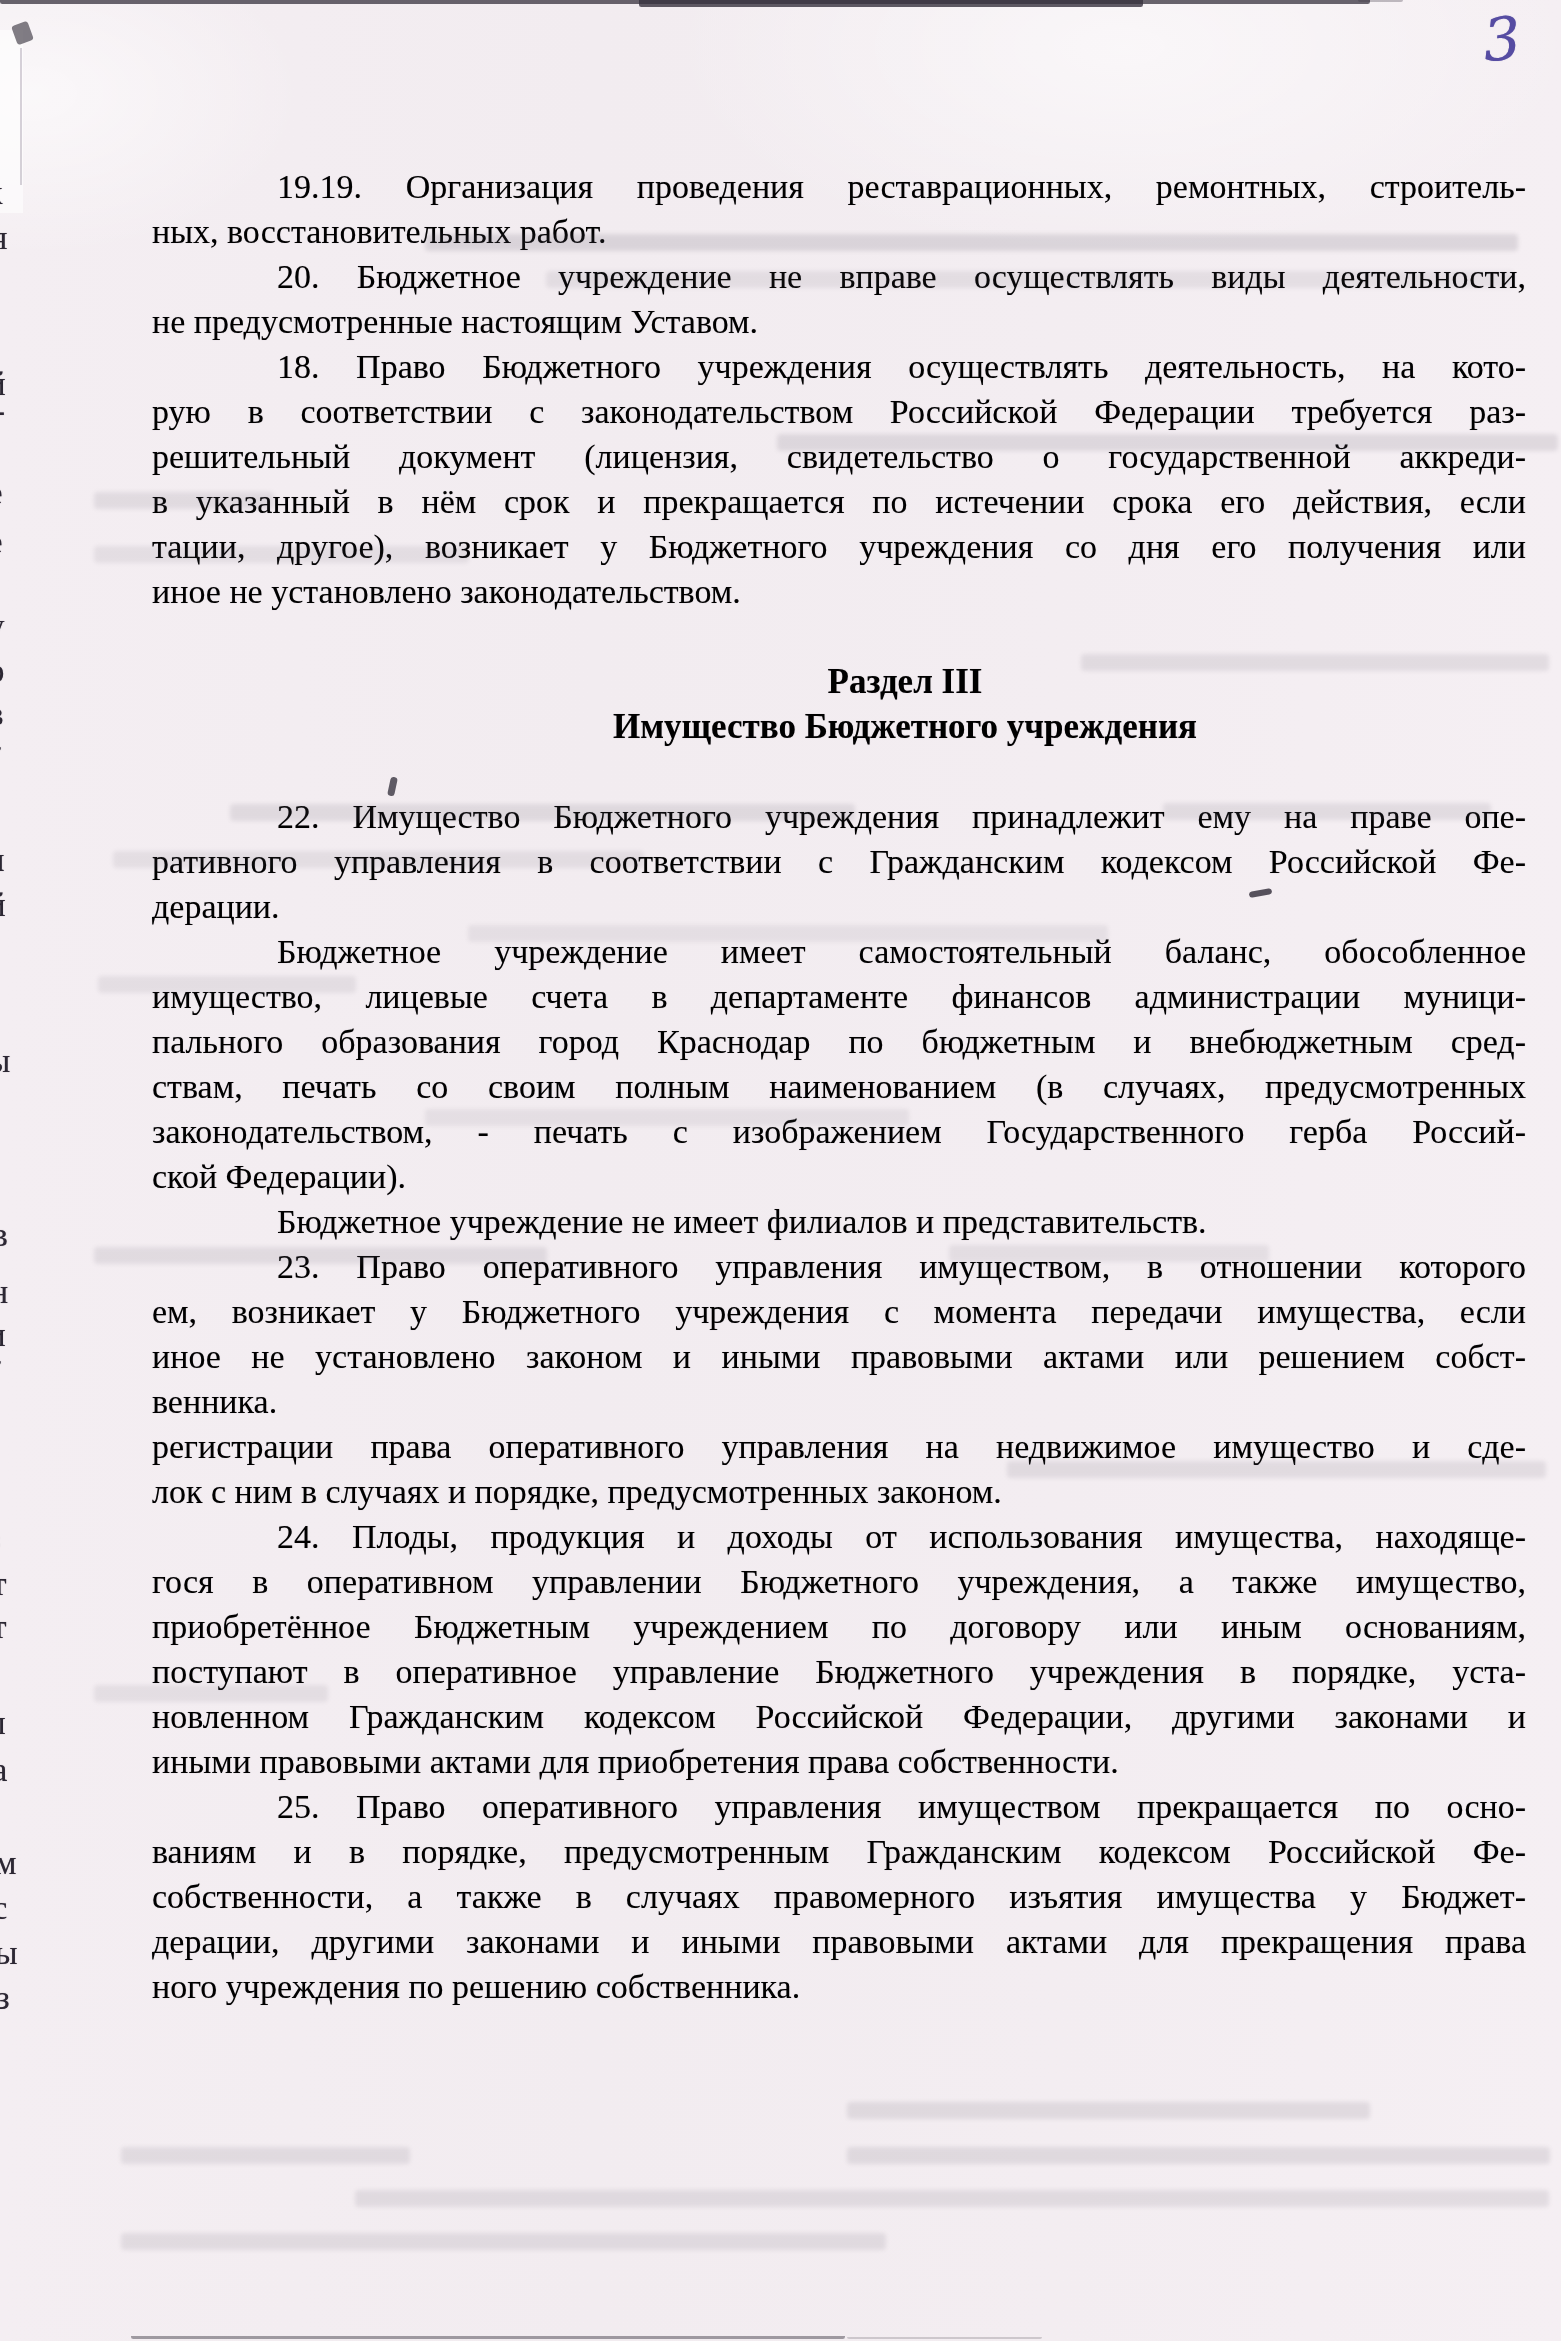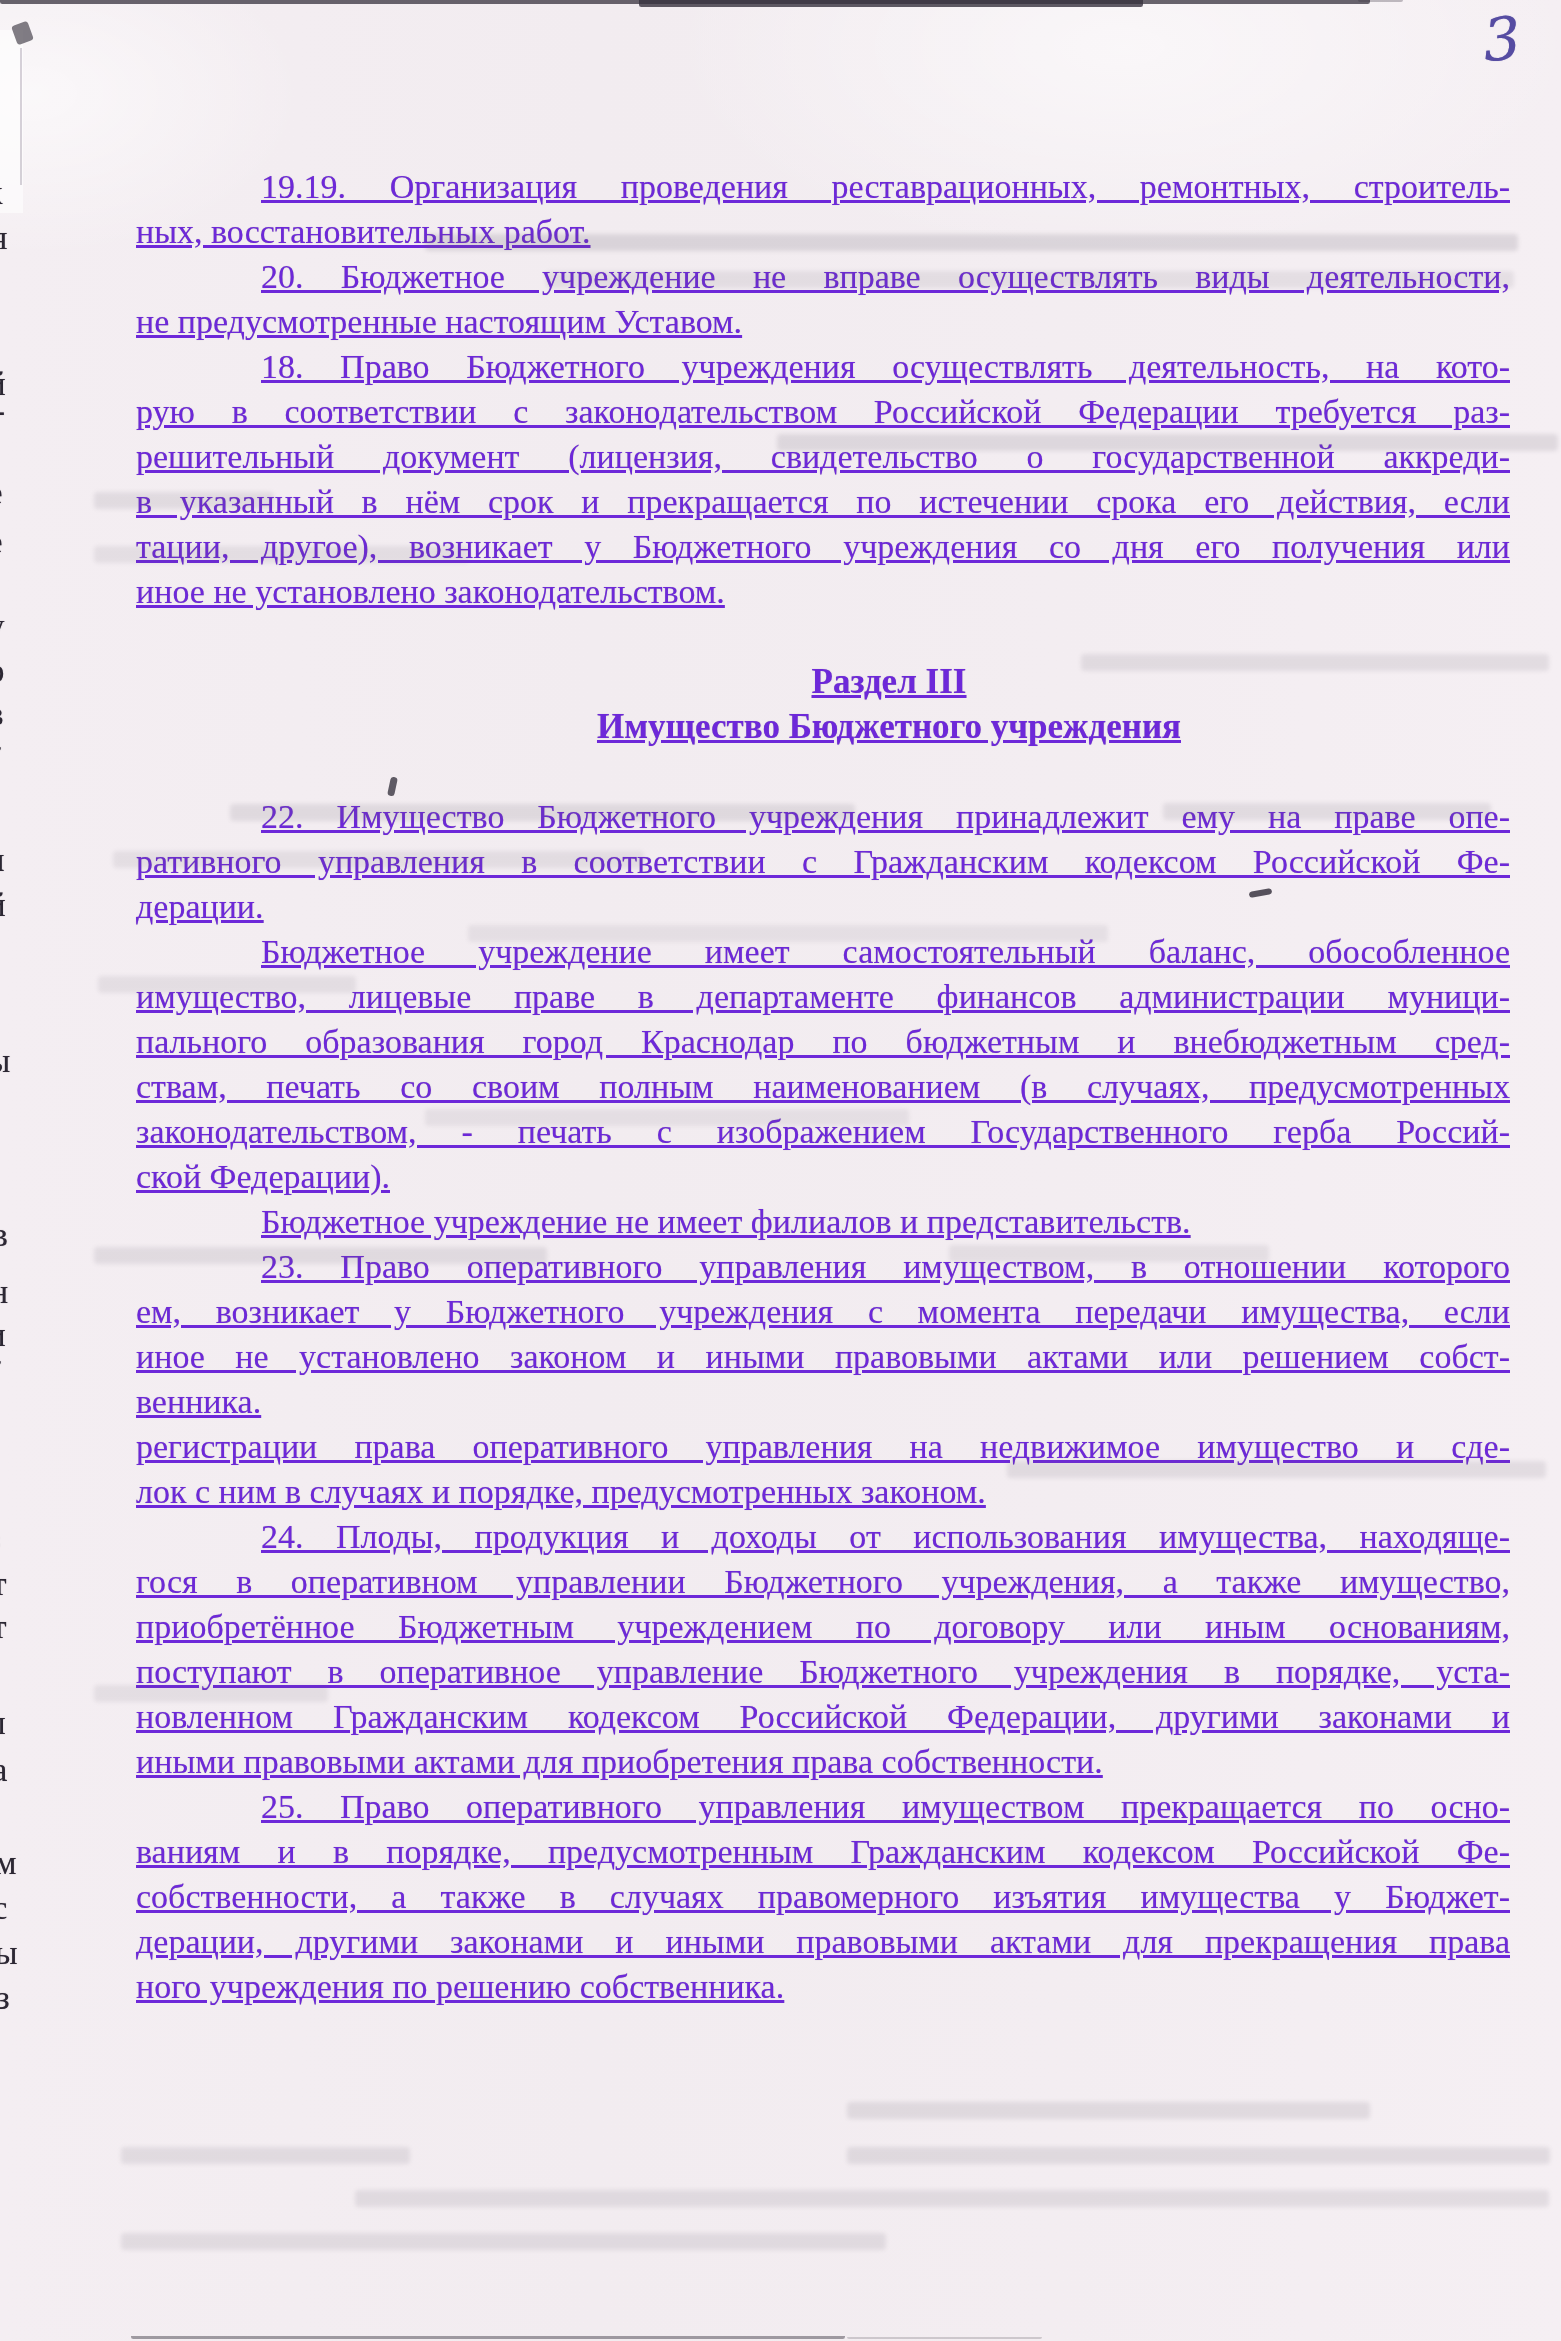--- a/index.html
+++ b/index.html
@@ -18,24 +18,23 @@
   .edge-strip{position:absolute;background:#37323e;border-radius:0 0 2.3px 2.3px;}
   .left-page-edge{
     position:absolute;left:0;top:30px;width:23.4px;height:183px;
     background:rgba(255,255,255,.55);
   }
   .left-page-line{
     position:absolute;left:20px;top:48px;width:1.6px;height:137px;
     background:rgba(140,130,148,.35);
   }
   .text-block{
-    position:absolute;left:136px;top:164px;width:1374px;
-    font-size:34px;line-height:45px;color:#6d28d9;
+    position:absolute;left:152px;top:164px;width:1374px;
+    font-size:34px;line-height:45px;color:#000000;
     text-shadow:0 0 0.8px rgba(40,32,46,.35);
-    text-decoration:underline;
   }
   .para{margin:0;}
   .gap-before{margin-top:45px;}
   .line{width:100%;}
   .line.just{text-align:justify;text-align-last:justify;}
   .line.indent{padding-left:125px;box-sizing:border-box;}
   .para.heading .line{
     text-align:center;font-weight:bold;font-size:35px;
     transform:translateX(66px);
   }
@@ -87,21 +86,21 @@
     <div class="para heading">
       <div class="line">Имущество Бюджетного учреждения</div>
     </div>
     <div class="para body gap-before">
       <div class="line just indent">22. Имущество Бюджетного учреждения принадлежит ему на праве опе-</div>
       <div class="line just">ративного управления в соответствии с Гражданским кодексом Российской Фе-</div>
       <div class="line">дерации.</div>
     </div>
     <div class="para body">
       <div class="line just indent">Бюджетное учреждение имеет самостоятельный баланс, обособленное</div>
-      <div class="line just">имущество, лицевые праве в департаменте финансов администрации муници-</div>
+      <div class="line just">имущество, лицевые счета в департаменте финансов администрации муници-</div>
       <div class="line just">пального образования город Краснодар по бюджетным и внебюджетным сред-</div>
       <div class="line just">ствам, печать со своим полным наименованием (в случаях, предусмотренных</div>
       <div class="line just">законодательством, - печать с изображением Государственного герба Россий-</div>
       <div class="line">ской Федерации).</div>
     </div>
     <div class="para body">
       <div class="line indent">Бюджетное учреждение не имеет филиалов и представительств.</div>
     </div>
     <div class="para body">
       <div class="line just indent">23. Право оперативного управления имуществом, в отношении которого</div>

